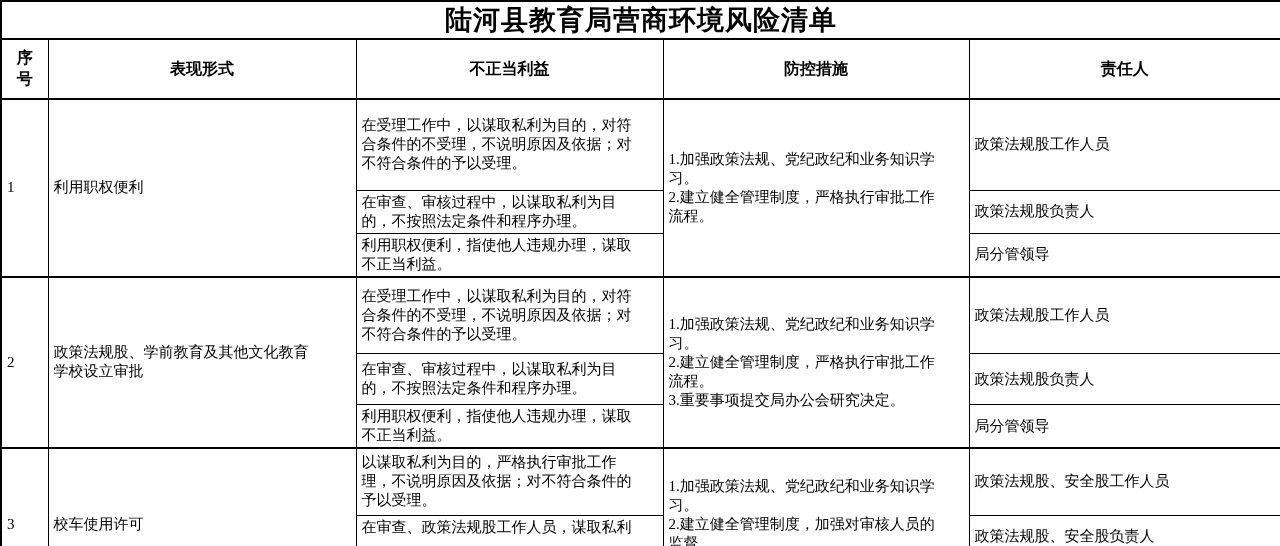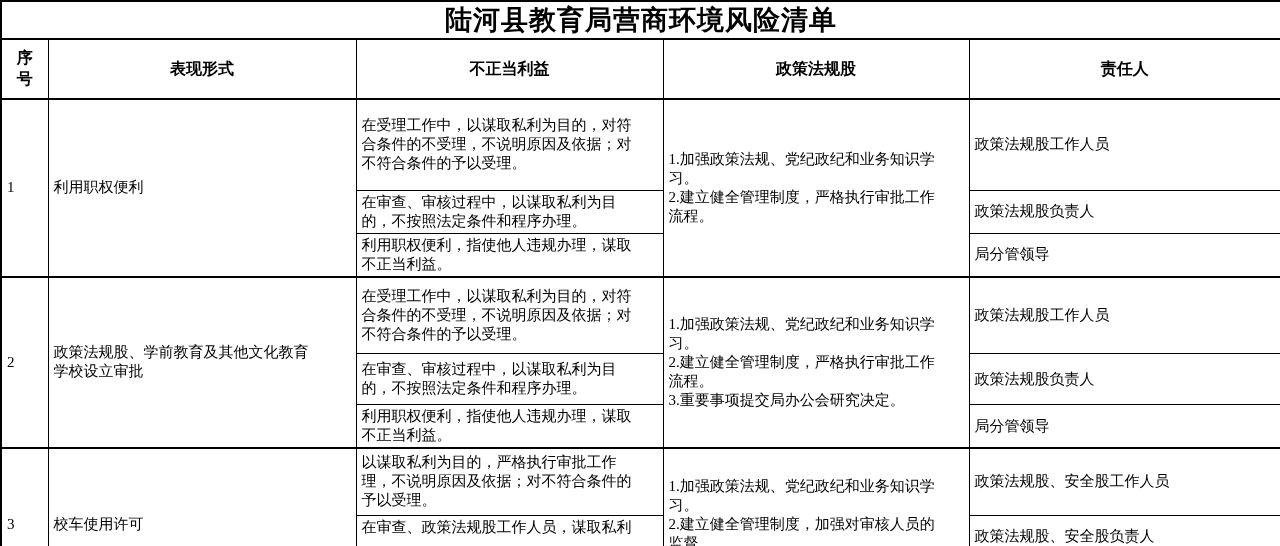--- a/index.html
+++ b/index.html
@@ -81,21 +81,21 @@
       <col style="width:312px">
     </colgroup>
     <thead>
       <tr class="title-row">
         <th colspan="5">陆河县教育局营商环境风险清单</th>
       </tr>
       <tr class="header-row">
         <th>序号</th>
         <th>表现形式</th>
         <th>不正当利益</th>
-        <th>政策法规股</th>
+        <th>防控措施</th>
         <th>责任人</th>
       </tr>
     </thead>
 
     <tbody class="row-group">
       <tr class="r1s1">
         <td class="cell-no" rowspan="3">1</td>
         <td class="cell-power" rowspan="3">利用职权便利</td>
         <td class="cell-form">在受理工作中，以谋取私利为目的，对符
 合条件的不受理，不说明原因及依据；对

